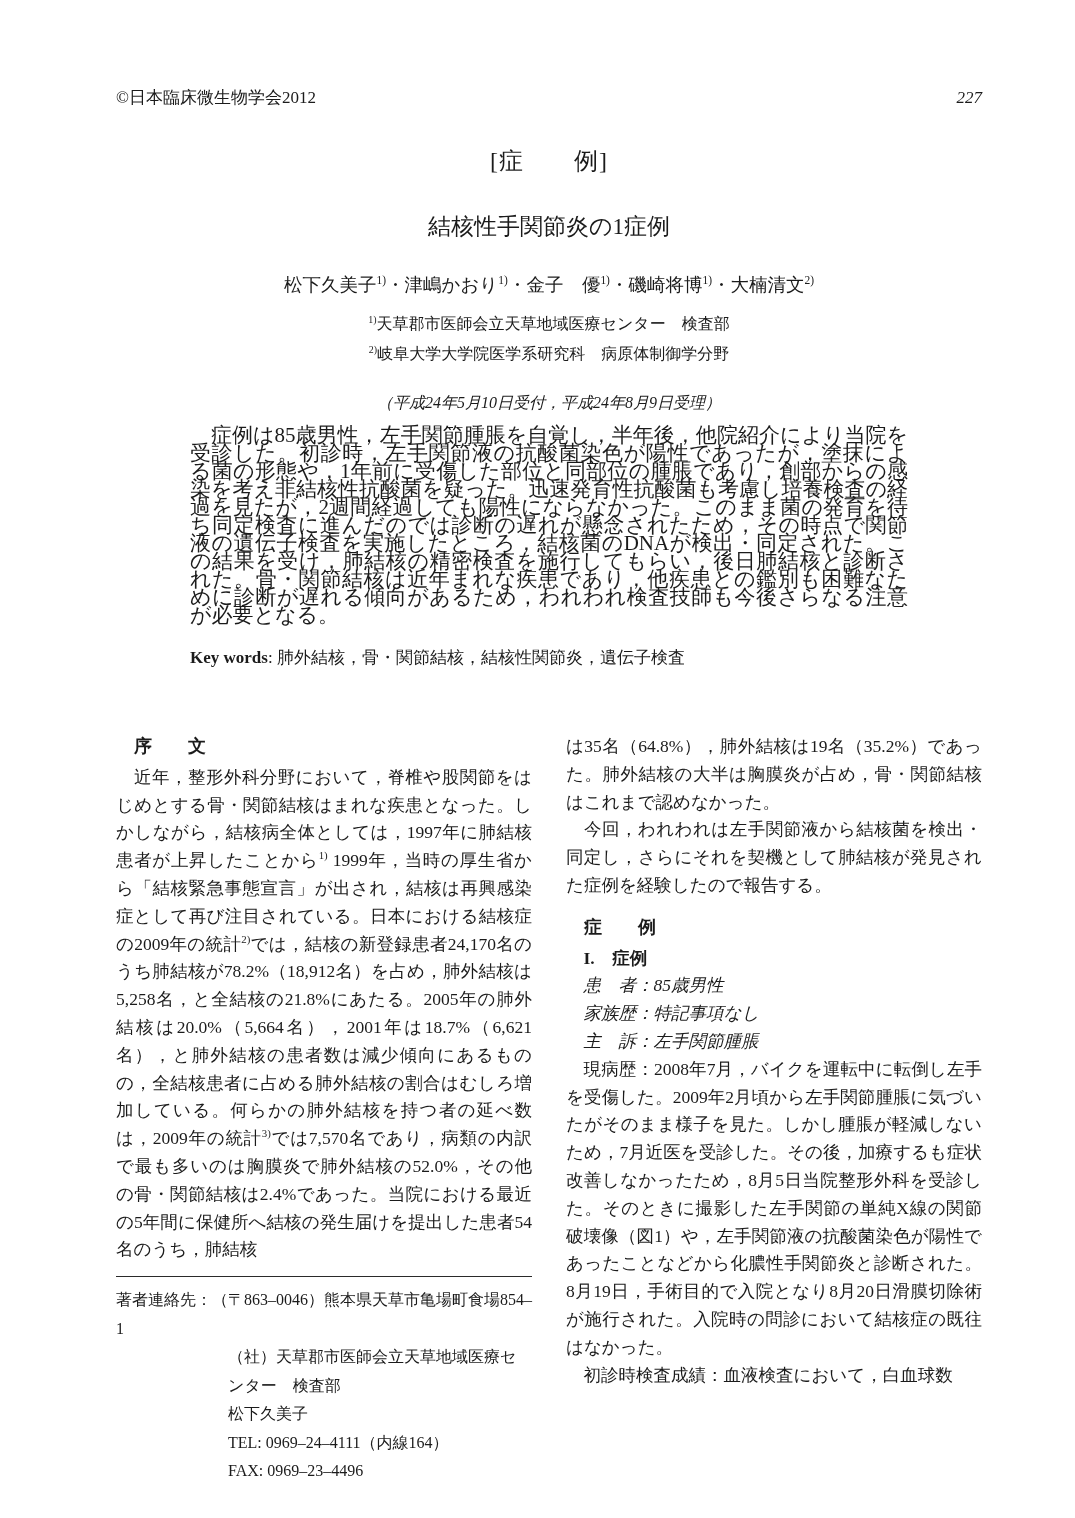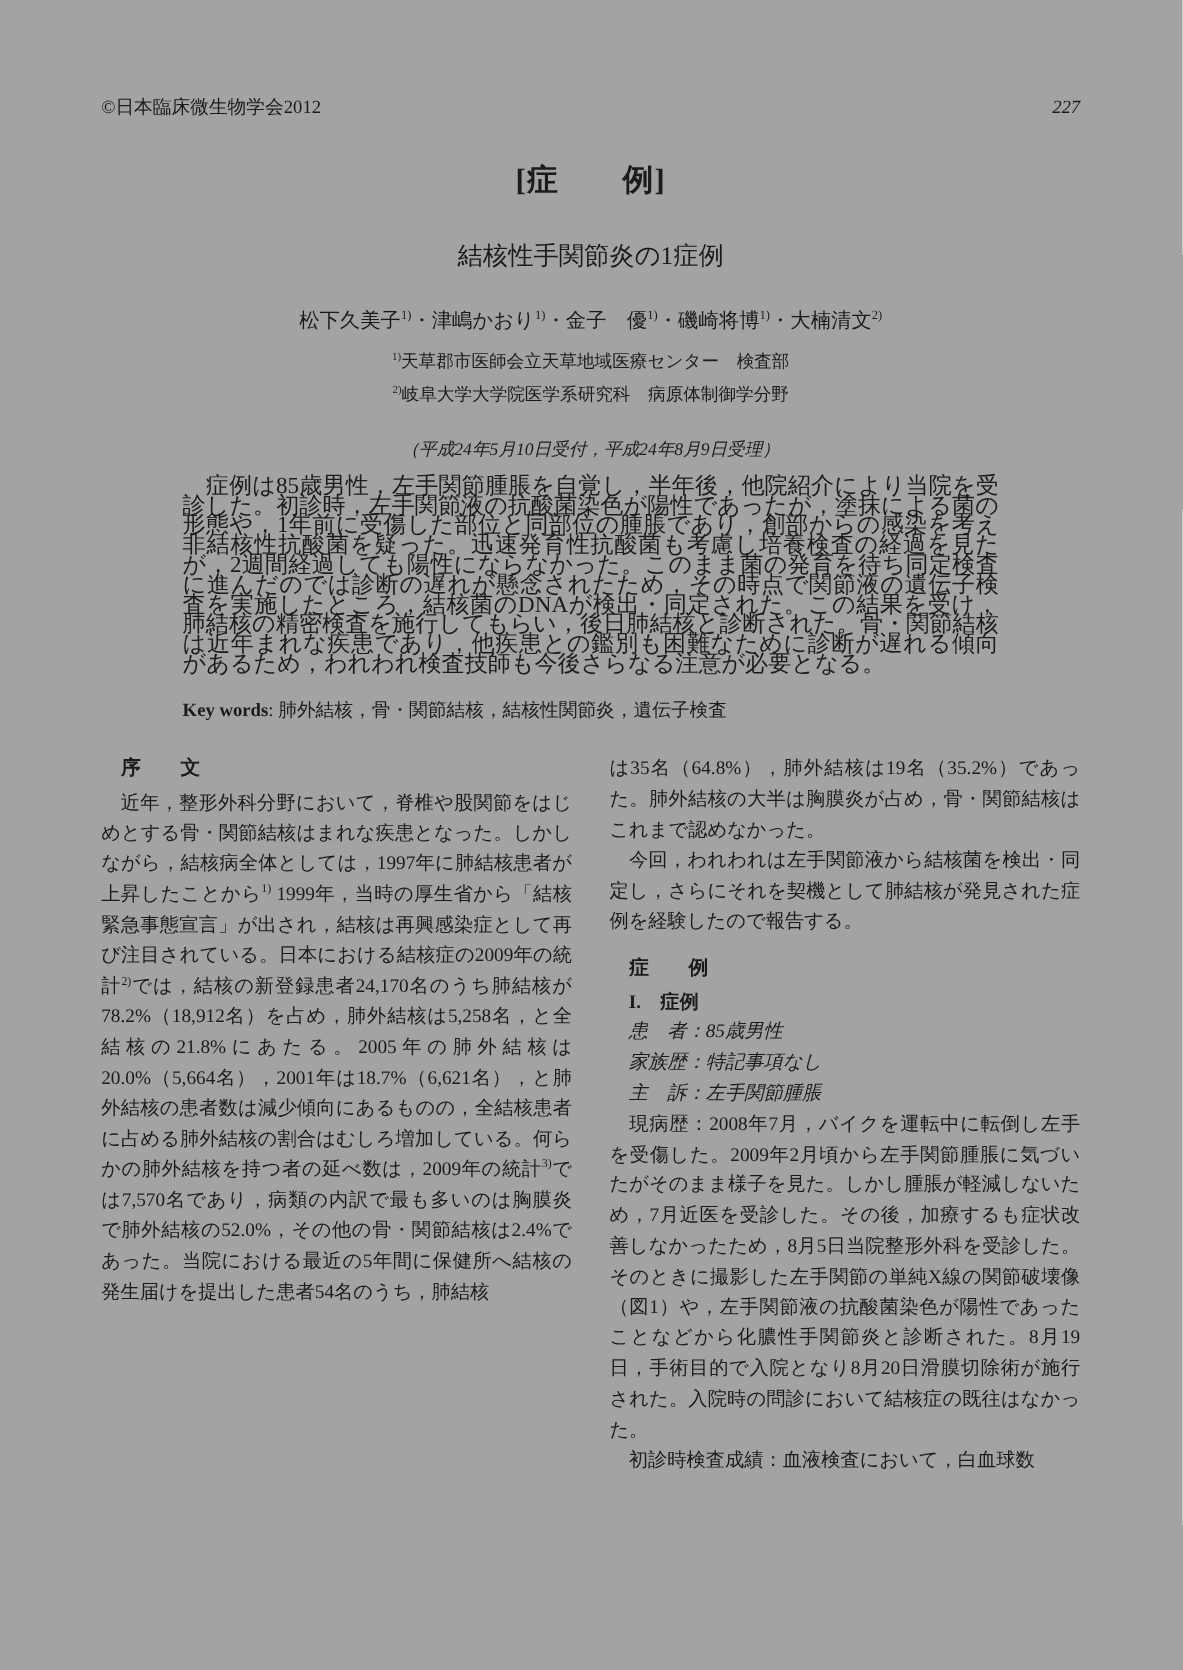--- a/index.html
+++ b/index.html
@@ -1,50 +1,50 @@
 <!DOCTYPE html>
 <html lang="ja"><head>
 <meta charset="utf-8">
 <style>
   html,body { margin:0; padding:0; background:#e8e8e8; }
   .page {
     position:relative;
     width:1075px; height:1518px;
     margin:0 auto;
-    background:#a3a3a3;
+    background:#ffffff;
     box-sizing:border-box;
-    padding:86px 93px 0 92px;
+    padding:86px 93px 0 116px;
     font-family:"Liberation Serif","DejaVu Serif",serif;
     color:#1b1b1b;
     overflow:hidden;
   }
   sup { font-size:0.62em; line-height:0; vertical-align:super; }
 
   
   .hdr { display:flex; justify-content:space-between; align-items:baseline; font-size:17px; }
   .hdr .pgnum { font-style:italic; }
 
   
-  .article-type { text-align:center; margin-top:36px; font-size:28px; font-weight:bold; letter-spacing:1px; }
+  .article-type { text-align:center; margin-top:36px; font-size:24px; font-weight:normal; letter-spacing:1px; }
   .main-title { text-align:center; margin-top:34px; font-size:23px; font-weight:normal; }
   .authors { text-align:center; margin-top:30px; font-size:18.5px; }
   .affils { text-align:center; margin-top:12px; font-size:16px; line-height:30px; }
   .received { text-align:center; margin-top:24px; font-size:16px;font-style:italic; }
 
   
   .abstract {
     margin:12px 74px 0 74px;
     font-size:21px; line-height:18px;
     text-align:justify;
   }
   .keywords { margin:22px 74px 0 74px; font-size:17px; }
   .keywords .kw-label { font-weight:bold; }
 
   
-  .columns { display:flex; gap:34px; margin-top:28px; }
+  .columns { display:flex; gap:34px; margin-top:64px; }
   .col { flex:1 1 0; font-size:17.5px; line-height:27.8px; text-align:justify; }
   .sec-heading { font-weight:bold; font-size:18px; padding-left:1em; margin:0 0 3px 0; }
   .sec-heading.mid { margin-top:14px; }
   .sub-heading { font-weight:bold; padding-left:1em; }
   .para { margin:0; }
   .case-line { padding-left:1em;font-style:italic; }
 
   
   .contact {
     margin-top:12px;
@@ -91,20 +91,27 @@
   <div class="keywords">
     <span class="kw-label">Key words</span><span>: </span><span>肺外結核，骨・関節結核，結核性関節炎，遺伝子検査</span>
   </div>
 
   <div class="columns">
 
     <div class="col">
       <div class="sec-heading">序　　文</div>
       <p class="para"><span>　近年，整形外科分野において，脊椎や股関節をはじめとする骨・関節結核はまれな疾患となった。しかしながら，結核病全体としては，1997年に肺結核患者が上昇したことから</span><sup>1)</sup><span> 1999年，当時の厚生省から「結核緊急事態宣言」が出され，結核は再興感染症として再び注目されている。日本における結核症の2009年の統計</span><sup>2)</sup><span>では，結核の新登録患者24,170名のうち肺結核が78.2%（18,912名）を占め，肺外結核は5,258名，と全結核の21.8%にあたる。2005年の肺外結核は20.0%（5,664名），2001年は18.7%（6,621名），と肺外結核の患者数は減少傾向にあるものの，全結核患者に占める肺外結核の割合はむしろ増加している。何らかの肺外結核を持つ者の延べ数は，2009年の統計</span><sup>3)</sup><span>では7,570名であり，病類の内訳で最も多いのは胸膜炎で肺外結核の52.0%，その他の骨・関節結核は2.4%であった。当院における最近の5年間に保健所へ結核の発生届けを提出した患者54名のうち，肺結核</span></p>
 
+      <div class="contact">
+        <div><span>著者連絡先：</span><span>（〒863–0046）熊本県天草市亀場町食場854–1</span></div>
+        <div class="indent">（社）天草郡市医師会立天草地域医療センター　検査部</div>
+        <div class="indent">松下久美子</div>
+        <div class="indent">TEL: 0969–24–4111（内線164）</div>
+        <div class="indent">FAX: 0969–23–4496</div>
+      </div>
     </div>
 
     <div class="col">
       <p class="para">は35名（64.8%），肺外結核は19名（35.2%）であった。肺外結核の大半は胸膜炎が占め，骨・関節結核はこれまで認めなかった。</p>
       <p class="para">　今回，われわれは左手関節液から結核菌を検出・同定し，さらにそれを契機として肺結核が発見された症例を経験したので報告する。</p>
 
       <div class="sec-heading mid">症　　例</div>
       <div class="sub-heading">I.　症例</div>
 
       <div class="case-line">患　者：85歳男性</div>

